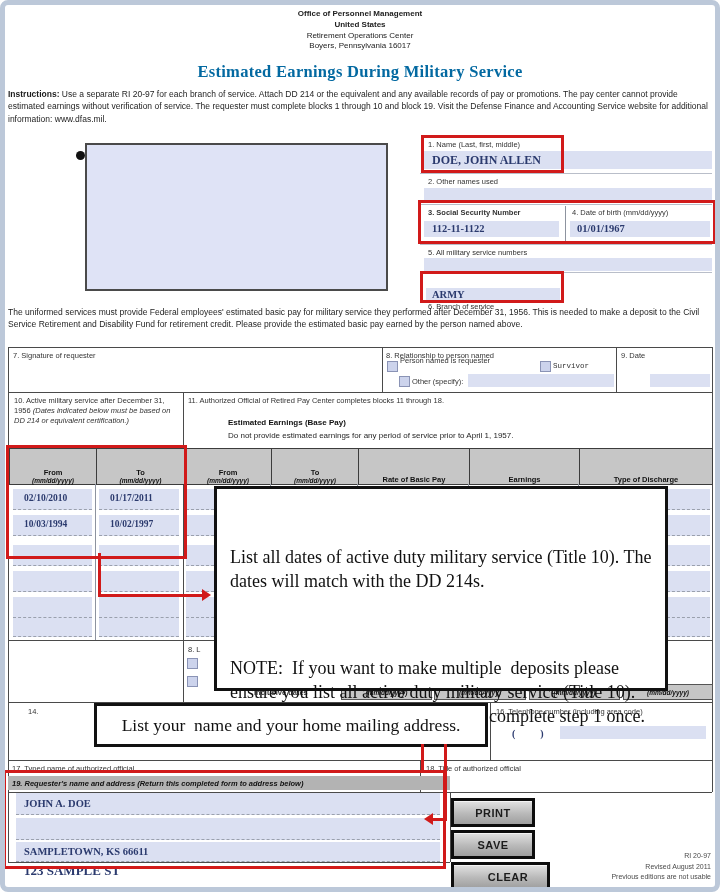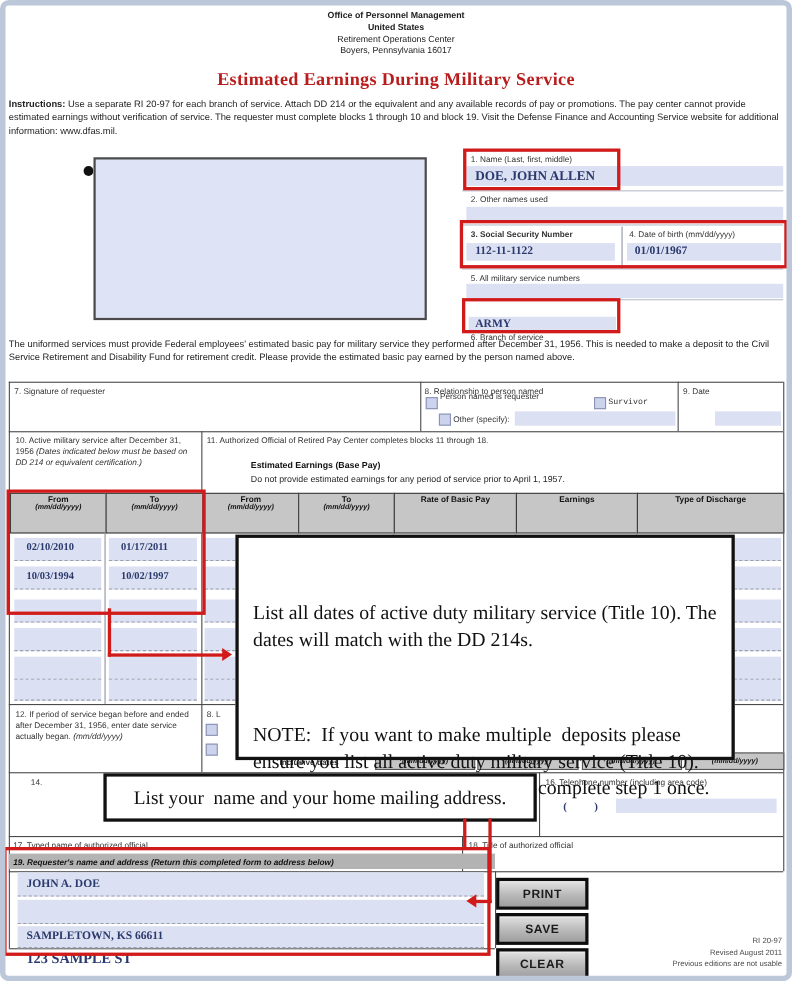--- a/index.html
+++ b/index.html
@@ -11,21 +11,21 @@
   .hline{position:absolute;background:#4a4a4a;height:1px;}
   .vline{position:absolute;background:#4a4a4a;width:1px;}
   .hairline{position:absolute;background:#b9bec9;height:1px;}
   .lbl{font-size:7.5px;color:#333;line-height:1.3;}
   .lbl i{font-style:italic;}
   .val{font-family:"Liberation Serif",serif;color:#2b3a6e;font-weight:600;}
   .fld{position:absolute;background:#dbe0f2;}
   .dashb{border-bottom:1px dashed #9aa0ad;}
   .cb{position:absolute;width:9px;height:9px;background:#ccd3ec;border:1px solid #8a93b5;}
   .hdrcell{position:absolute;background:#c6c6c6;border:1px solid #3c3c3c;
-           display:flex;flex-direction:column;align-items:center;justify-content:flex-start;}
+           display:flex;flex-direction:column;align-items:center;justify-content:flex-end;}
   .hdrcell .h1{font-size:7.5px;font-weight:bold;color:#111;}
   .hdrcell .h2{font-size:6.5px;font-style:italic;font-weight:bold;color:#111;}
   .fmtcell{position:absolute;background:#c6c6c6;border:1px solid #555;height:14px;
            display:flex;align-items:center;justify-content:center;font-size:6.5px;font-style:italic;font-weight:bold;color:#111;}
   .redbox{position:absolute;border:3px solid #d11a1a;z-index:30;}
   .rlineV{position:absolute;width:3px;background:#d11a1a;z-index:30;}
   .rlineH{position:absolute;height:3px;background:#d11a1a;z-index:30;}
   .callout{position:absolute;background:#fff;border:3px solid #111;z-index:25;
            font-family:"Liberation Serif",serif;color:#111;white-space:pre-wrap;}
   .btn{position:absolute;left:451px;width:78px;height:23px;border:3px solid #0d0d0d;
@@ -39,21 +39,21 @@
 
 <div class="page">
   <div class="frame"></div>
 
   <div class="abs ctr" style="top:9px;font-size:8px;line-height:1.35;">
     <div style="font-weight:bold;">Office of Personnel Management</div>
     <div style="font-weight:bold;">United States</div>
     <div>Retirement Operations Center</div>
     <div>Boyers, Pennsylvania 16017</div>
   </div>
-  <div class="abs ctr" style="top:62px;font-family:'Liberation Serif',serif;font-size:16.5px;font-weight:bold;color:#b91c1c;letter-spacing:0.3px;">Estimated Earnings During Military Service</div>
+  <div class="abs ctr" style="top:62px;font-family:'Liberation Serif',serif;font-size:16.5px;font-weight:bold;color:#0369a1;letter-spacing:0.3px;">Estimated Earnings During Military Service</div>
 
   <div class="abs" style="left:8px;top:88px;width:704px;font-size:8.5px;line-height:1.45;color:#1e1e1e;">
     <span style="font-weight:bold;">Instructions:</span><span>  Use a separate RI 20-97 for each branch of service.  Attach DD 214 or the equivalent and any available records of pay or promotions.  The pay center cannot provide estimated earnings without verification of service.  The requester must complete blocks 1 through 10 and block 19.  Visit the Defense Finance and Accounting Service website for additional information: www.dfas.mil.</span>
   </div>
 
   <div class="abs" style="left:76px;top:151px;width:9px;height:9px;border-radius:50%;background:#111;"></div>
   <div class="abs" style="left:85px;top:143px;width:299px;height:144px;background:#dfe3f6;border:2px solid #4a4a4a;"></div>
 
   <div class="hairline" style="left:420px;top:173px;width:292px;"></div>
   <div class="hairline" style="left:420px;top:204px;width:292px;"></div>
@@ -177,23 +177,20 @@
   <div class="vdash" style="left:468px;top:484px;height:156px;"></div>
   <div class="vdash" style="left:578px;top:484px;height:156px;"></div>
   <div class="abs" style="left:95px;top:484px;width:1px;height:156px;background:#8d939f;"></div>
 
   <div class="redbox" style="left:6px;top:445px;width:175px;height:108px;"></div>
   <div class="rlineV" style="left:98px;top:553px;height:44px;"></div>
   <div class="rlineH" style="left:98px;top:594px;width:105px;"></div>
   <div class="abs" style="left:202px;top:589px;width:0;height:0;border-left:9px solid #d11a1a;border-top:6px solid transparent;border-bottom:6px solid transparent;z-index:30;"></div>
 
   <div class="hline" style="left:8px;top:640px;width:704px;"></div>
-  <div class="abs lbl" style="left:14px;top:645px;width:160px;">
-    <span>12.   If period of service began before and ended after December 31, 1956, enter date service actually began.   </span><i>(mm/dd/yyyy)</i>
-  </div>
   <div class="abs lbl" style="left:188px;top:645px;">8.  L</div>
   <div class="cb" style="left:187px;top:658px;"></div>
   <div class="cb" style="left:187px;top:676px;"></div>
   <div class="abs lbl" style="left:254px;top:688px;font-weight:bold;">Inclusive dates</div>
 
   <div class="fmtcell" style="left:341px;top:684px;width:89px;">(mm/dd/yyyy)</div>
   <div class="fmtcell" style="left:434px;top:684px;width:90px;">(mm/dd/yyyy)</div>
   <div class="fmtcell" style="left:529px;top:684px;width:89px;">(mm/dd/yyyy)</div>
   <div class="fmtcell" style="left:623px;top:684px;width:88px;">(mm/dd/yyyy)</div>
 
@@ -232,20 +229,20 @@
   <div class="abs val" style="left:24px;top:846px;font-size:10.5px;">SAMPLETOWN, KS 66611</div>
 
   <div class="redbox" style="left:3px;top:770px;width:437px;height:93px;"></div>
   <div class="rlineV" style="left:421px;top:744px;height:28px;"></div>
   <div class="rlineV" style="left:444px;top:744px;height:77px;"></div>
   <div class="rlineH" style="left:432px;top:818px;width:15px;"></div>
   <div class="abs" style="left:424px;top:813px;width:0;height:0;border-right:9px solid #d11a1a;border-top:6px solid transparent;border-bottom:6px solid transparent;z-index:30;"></div>
 
   <div class="btn" style="top:798px;">PRINT</div>
   <div class="btn" style="top:830px;">SAVE</div>
-  <div class="btn" style="top:862px;">CLEAR</div>
+  <div class="btn" style="top:862px;padding-left:15px;">CLEAR</div>
 
   <div class="abs" style="right:9px;top:851px;text-align:right;font-size:7px;line-height:1.5;color:#4a4a4a;">
     <div>RI 20-97</div>
     <div>Revised August 2011</div>
     <div>Previous editions are not usable</div>
   </div>
 </div>
 
 </body></html>

